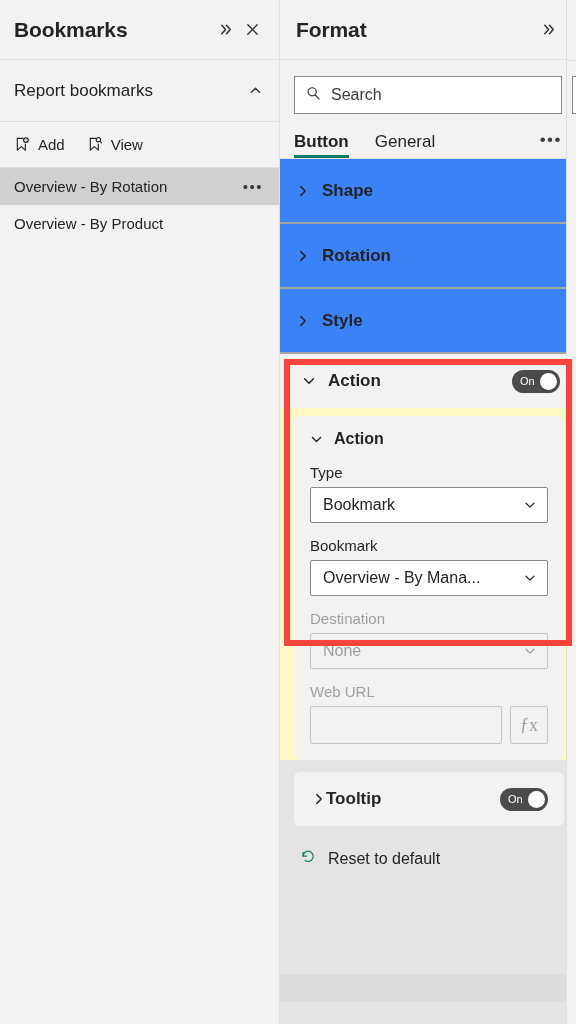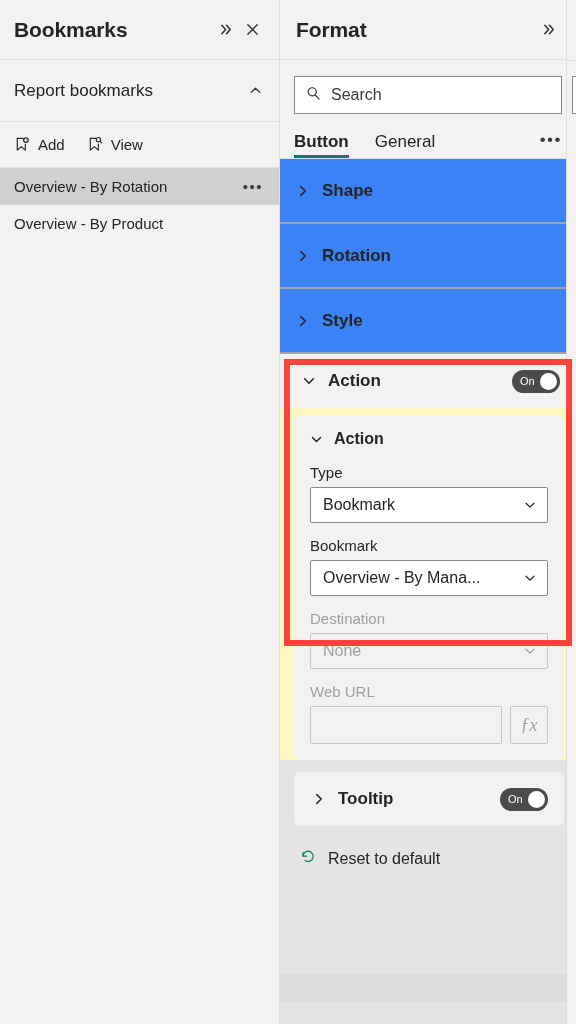--- a/index.html
+++ b/index.html
@@ -312,21 +312,20 @@
   }
   .fxbtn {
     width: 38px; height: 38px;
     background: #f3f2f1;
     border: 1px solid #c8c6c4;
     border-radius: 2px;
     display: flex;
     align-items: center;
     justify-content: center;
     font-family: "Liberation Serif", serif;
-    font-style: italic;
     font-size: 18px;
     color: #a19f9d;
     cursor: pointer;
   }
 
   
   .redbox {
     position: absolute;
     border: 6px solid #f8443c;
     pointer-events: none;
@@ -334,21 +333,20 @@
   }
 
   .tooltip-card {
     background: #f3f2f1;
     border-radius: 6px;
     margin: 12px 12px 0 14px;
     height: 54px;
     display: flex;
     align-items: center;
     padding: 0 16px 0 18px;
-    gap: 12px;
     cursor: pointer;
   }
   .tooltip-card .tc-label {
     flex: 1;
     font-size: 17px;
     font-weight: bold;
     color: #242424;
   }
 
   .reset-row {

